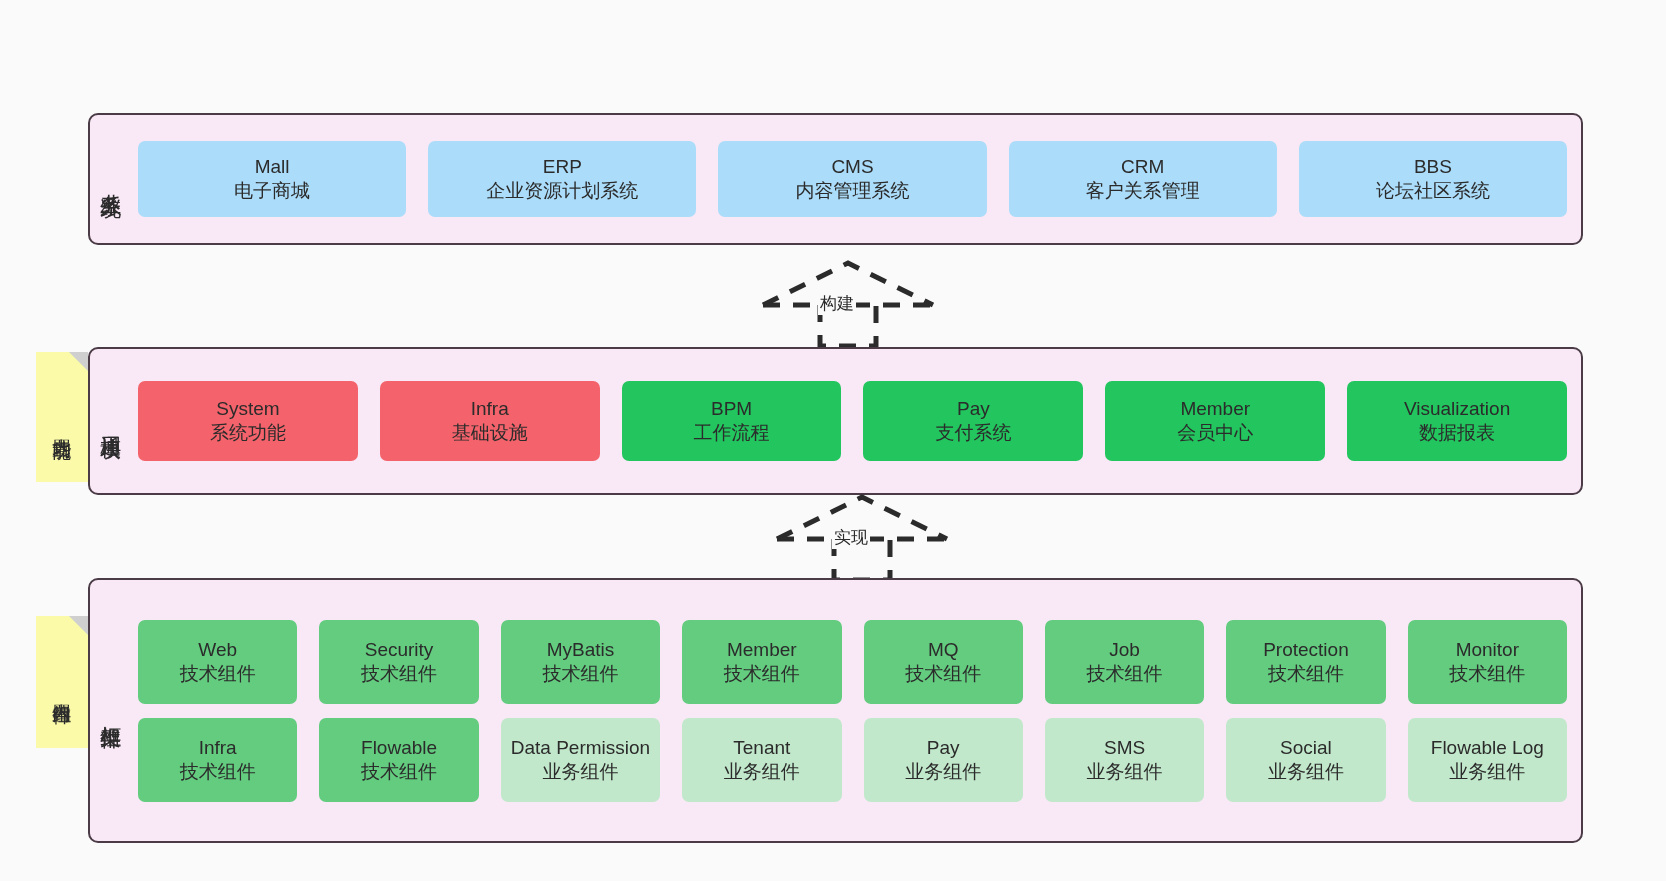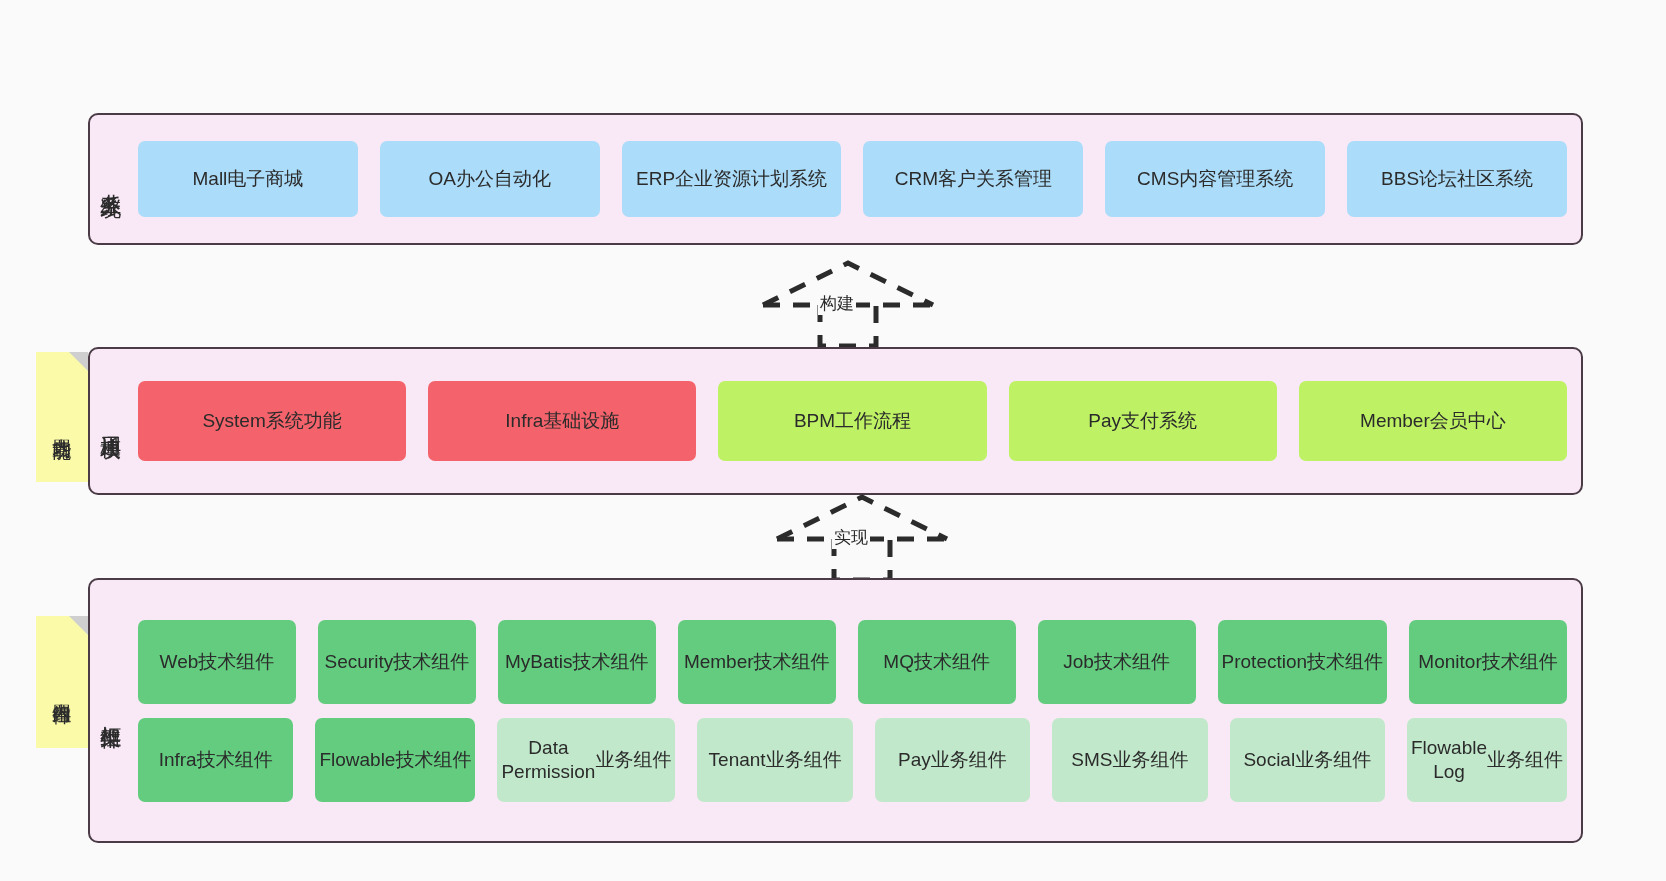--- a/index.html
+++ b/index.html
@@ -48,37 +48,38 @@
   }
   .row{
     display:flex;
     gap:22px;
     align-items:stretch;
   }
   .card{
     flex:1 1 0;
     border-radius:7px;
     display:flex;
+    flex-direction:column;
     align-items:center;
     justify-content:center;
     text-align:center;
     font-size:19px;
     line-height:1.26;
     color:#2b2b2b;
     box-sizing:border-box;
     padding:6px 4px;
     user-select:none;
   }
   .card .t1{white-space:normal;}
   .card .t2{white-space:nowrap;}
 
   
   .c-blue{background:#abdcf9;}
   .c-red{background:#f4636b;}
-  .c-pink{background:#bef264;align-items:center;}
+  .c-pink{background:#22c55e;align-items:center;}
   .c-green{background:#63cc7f;}
   .c-lgreen{background:#c2e8cb;}
 
   
   #layer-business{left:88px;top:113px;width:1495px;height:132px;}
   #layer-business .card{height:76px;}
 
   #layer-modules{left:88px;top:347px;width:1495px;height:148px;}
   #layer-modules .card{height:80px;}
 
@@ -138,34 +139,30 @@
 
   <div class="layer" id="layer-business">
     <div class="layer-title">业务系统</div>
     <div class="layer-body">
       <div class="row">
         <div class="card c-blue">
           <span class="t1">Mall</span>
           <span class="t2">电子商城</span>
         </div>
         <div class="card c-blue">
-          <span class="t1">OA</span>
-          <span class="t2">办公自动化</span>
-        </div>
-        <div class="card c-blue">
           <span class="t1">ERP</span>
           <span class="t2">企业资源计划系统</span>
         </div>
         <div class="card c-blue">
+          <span class="t1">CMS</span>
+          <span class="t2">内容管理系统</span>
+        </div>
+        <div class="card c-blue">
           <span class="t1">CRM</span>
           <span class="t2">客户关系管理</span>
-        </div>
-        <div class="card c-blue">
-          <span class="t1">CMS</span>
-          <span class="t2">内容管理系统</span>
         </div>
         <div class="card c-blue">
           <span class="t1">BBS</span>
           <span class="t2">论坛社区系统</span>
         </div>
       </div>
     </div>
   </div>
 
   <div class="arrow" id="arrow-build">
@@ -198,20 +195,24 @@
           <span class="t2">工作流程</span>
         </div>
         <div class="card c-pink">
           <span class="t1">Pay</span>
           <span class="t2">支付系统</span>
         </div>
         <div class="card c-pink">
           <span class="t1">Member</span>
           <span class="t2">会员中心</span>
         </div>
+        <div class="card c-pink">
+          <span class="t1">Visualization</span>
+          <span class="t2">数据报表</span>
+        </div>
       </div>
     </div>
   </div>
 
   <div class="arrow" id="arrow-impl">
     <svg width="180" height="90" viewBox="0 0 180 90">
       <path d="M 5 47 L 90 5 L 175 47" fill="none" stroke="#2b2b2b" stroke-width="5" stroke-dasharray="17 13" stroke-linecap="butt"></path>
       <path d="M 5 47 L 175 47" fill="none" stroke="#2b2b2b" stroke-width="5" stroke-dasharray="17 13" stroke-linecap="butt"></path>
       <path d="M 62 47 L 62 88 L 118 88 L 118 47" fill="none" stroke="#2b2b2b" stroke-width="5" stroke-dasharray="17 13" stroke-linecap="butt"></path>
     </svg>

